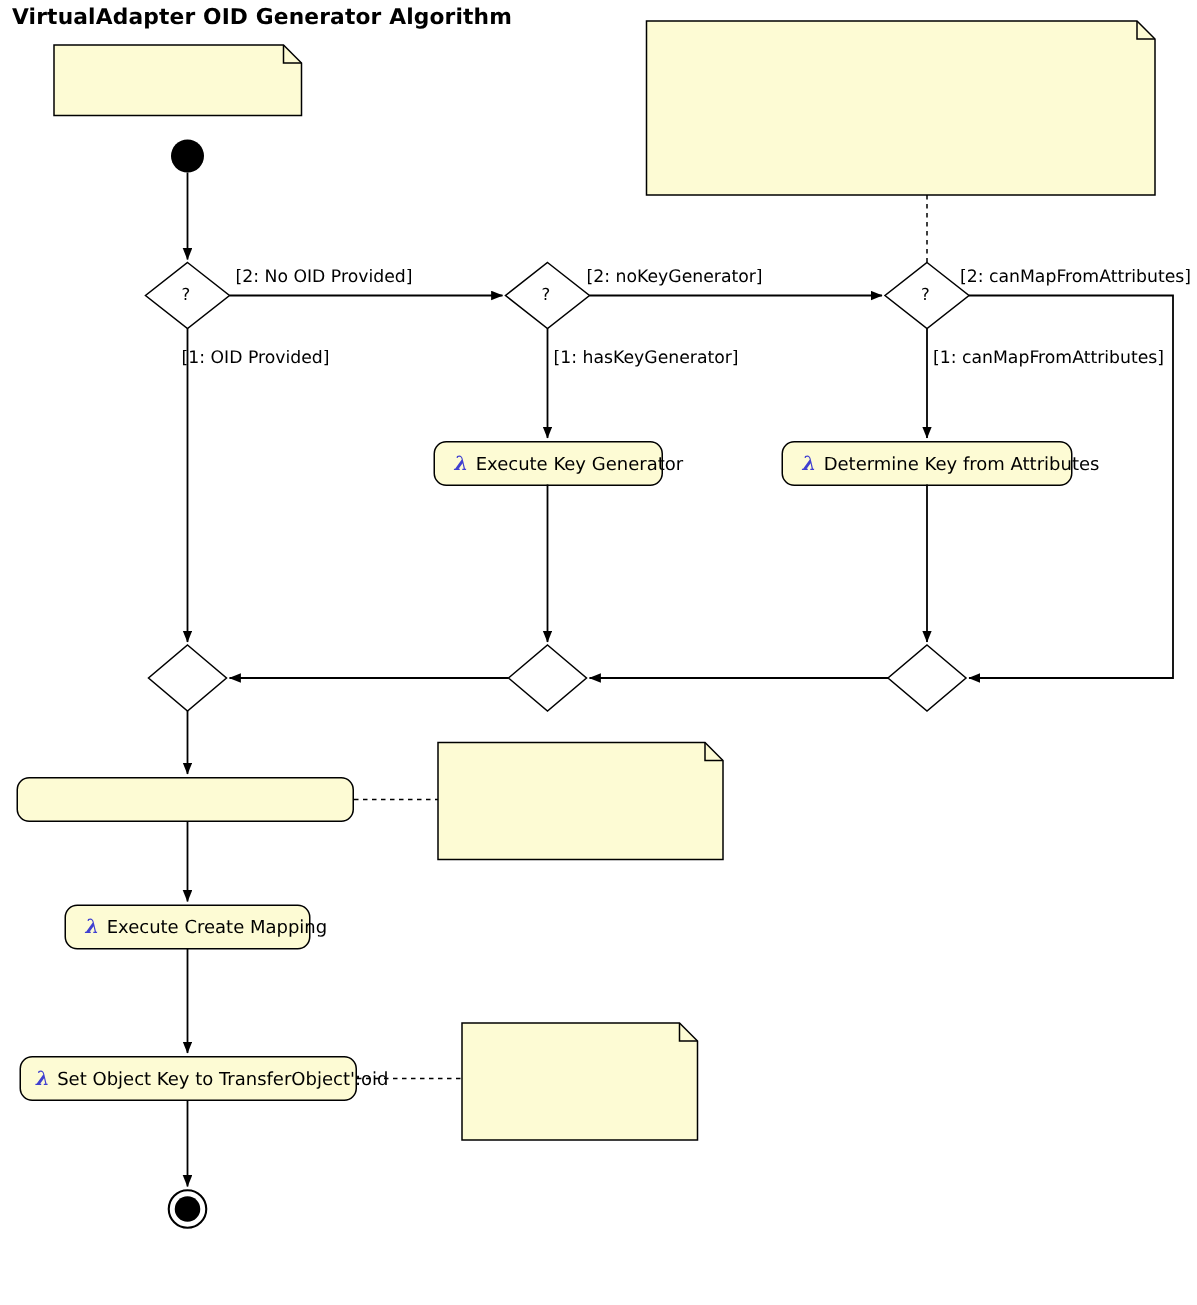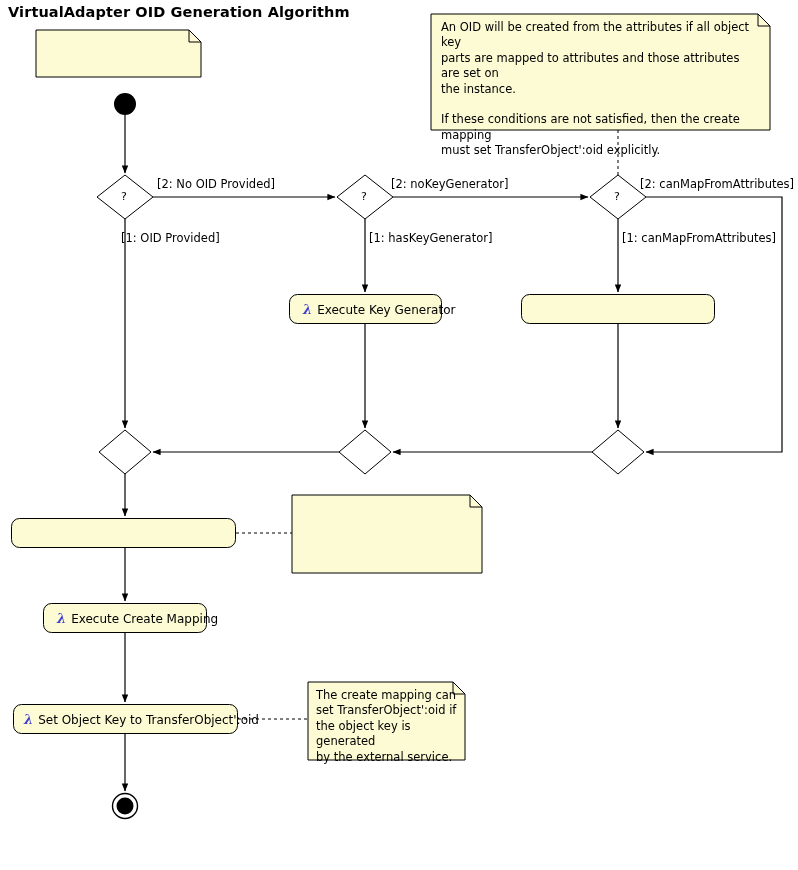--- a/index.html
+++ b/index.html
@@ -73,21 +73,21 @@
     font-family: "DejaVu Sans", sans-serif;
     font-size: 11px;
     color: #000000;
   }
 </style>
 </head>
 <body>
 
 <div id="canvas">
 
-  <div id="diagram-title">VirtualAdapter OID Generation Algorithm</div>
+  <div id="diagram-title">VirtualAdapter OID Generator Algorithm</div>
 
   <svg class="layer" viewBox="0 0 798 870">
     <defs>
       <marker id="arrow" markerWidth="9" markerHeight="9" refX="7.6" refY="3.2" orient="auto" markerUnits="userSpaceOnUse">
         <path d="M0,0 L8,3.2 L0,6.4 z" fill="#000000"></path>
       </marker>
     </defs>
 
     <g>
       <path d="M36,30 L189,30 L201,42 L201,77 L36,77 Z" fill="#fdfbd4" stroke="#000000" stroke-width="1"></path>
@@ -159,50 +159,43 @@
     <line x1="125" y1="474" x2="125" y2="516" stroke="#000000" stroke-width="1.2" marker-end="url(#arrow)"></line>
 
     <line x1="125" y1="548" x2="125" y2="601" stroke="#000000" stroke-width="1.2" marker-end="url(#arrow)"></line>
 
     <line x1="125" y1="632" x2="125" y2="702" stroke="#000000" stroke-width="1.2" marker-end="url(#arrow)"></line>
 
     <line x1="125" y1="734" x2="125" y2="791" stroke="#000000" stroke-width="1.2" marker-end="url(#arrow)"></line>
   </svg>
 
 
-  <div class="note-text" style="left:441px; top:20px; width:320px;">An OID will be created from the attributes if all object key
-parts are mapped to attributes and those attributes are set on
-the instance.
-
-If these conditions are not satisfied, then the create mapping
-must set TransferObject':oid explicitly.</div>
-
-
-  <div class="note-text" style="left:316px; top:688px; width:150px;">The create mapping can
-set TransferObject':oid if
-the object key is generated
-by the external service.</div>
+
+
 
   <div class="dq" style="left:121px; top:190px;">?</div>
   <div class="dq" style="left:361px; top:190px;">?</div>
   <div class="dq" style="left:614px; top:190px;">?</div>
 
   <div class="edge-label" style="left:157px; top:177px;">[2: No OID Provided]</div>
   <div class="edge-label" style="left:121px; top:231px;">[1: OID Provided]</div>
 
   <div class="edge-label" style="left:391px; top:177px;">[2: noKeyGenerator]</div>
   <div class="edge-label" style="left:369px; top:231px;">[1: hasKeyGenerator]</div>
 
   <div class="edge-label" style="left:640px; top:177px;">[2: canMapFromAttributes]</div>
   <div class="edge-label" style="left:622px; top:231px;">[1: canMapFromAttributes]</div>
 
   <div class="action-text" style="left:303px; top:302px;text-align:right;">
     <span class="lambda">λ</span><span>Execute Key Generator</span>
   </div>
 
+  <div class="action-text" style="left:535px; top:302px;">
+    <span class="lambda">λ</span><span>Determine Key from Attributes</span>
+  </div>
 
 
   <div class="action-text" style="left:57px; top:611px;">
     <span class="lambda">λ</span><span>Execute Create Mapping</span>
   </div>
 
   <div class="action-text" style="left:24px; top:712px;">
     <span class="lambda">λ</span><span>Set Object Key to TransferObject':oid</span>
   </div>
 

